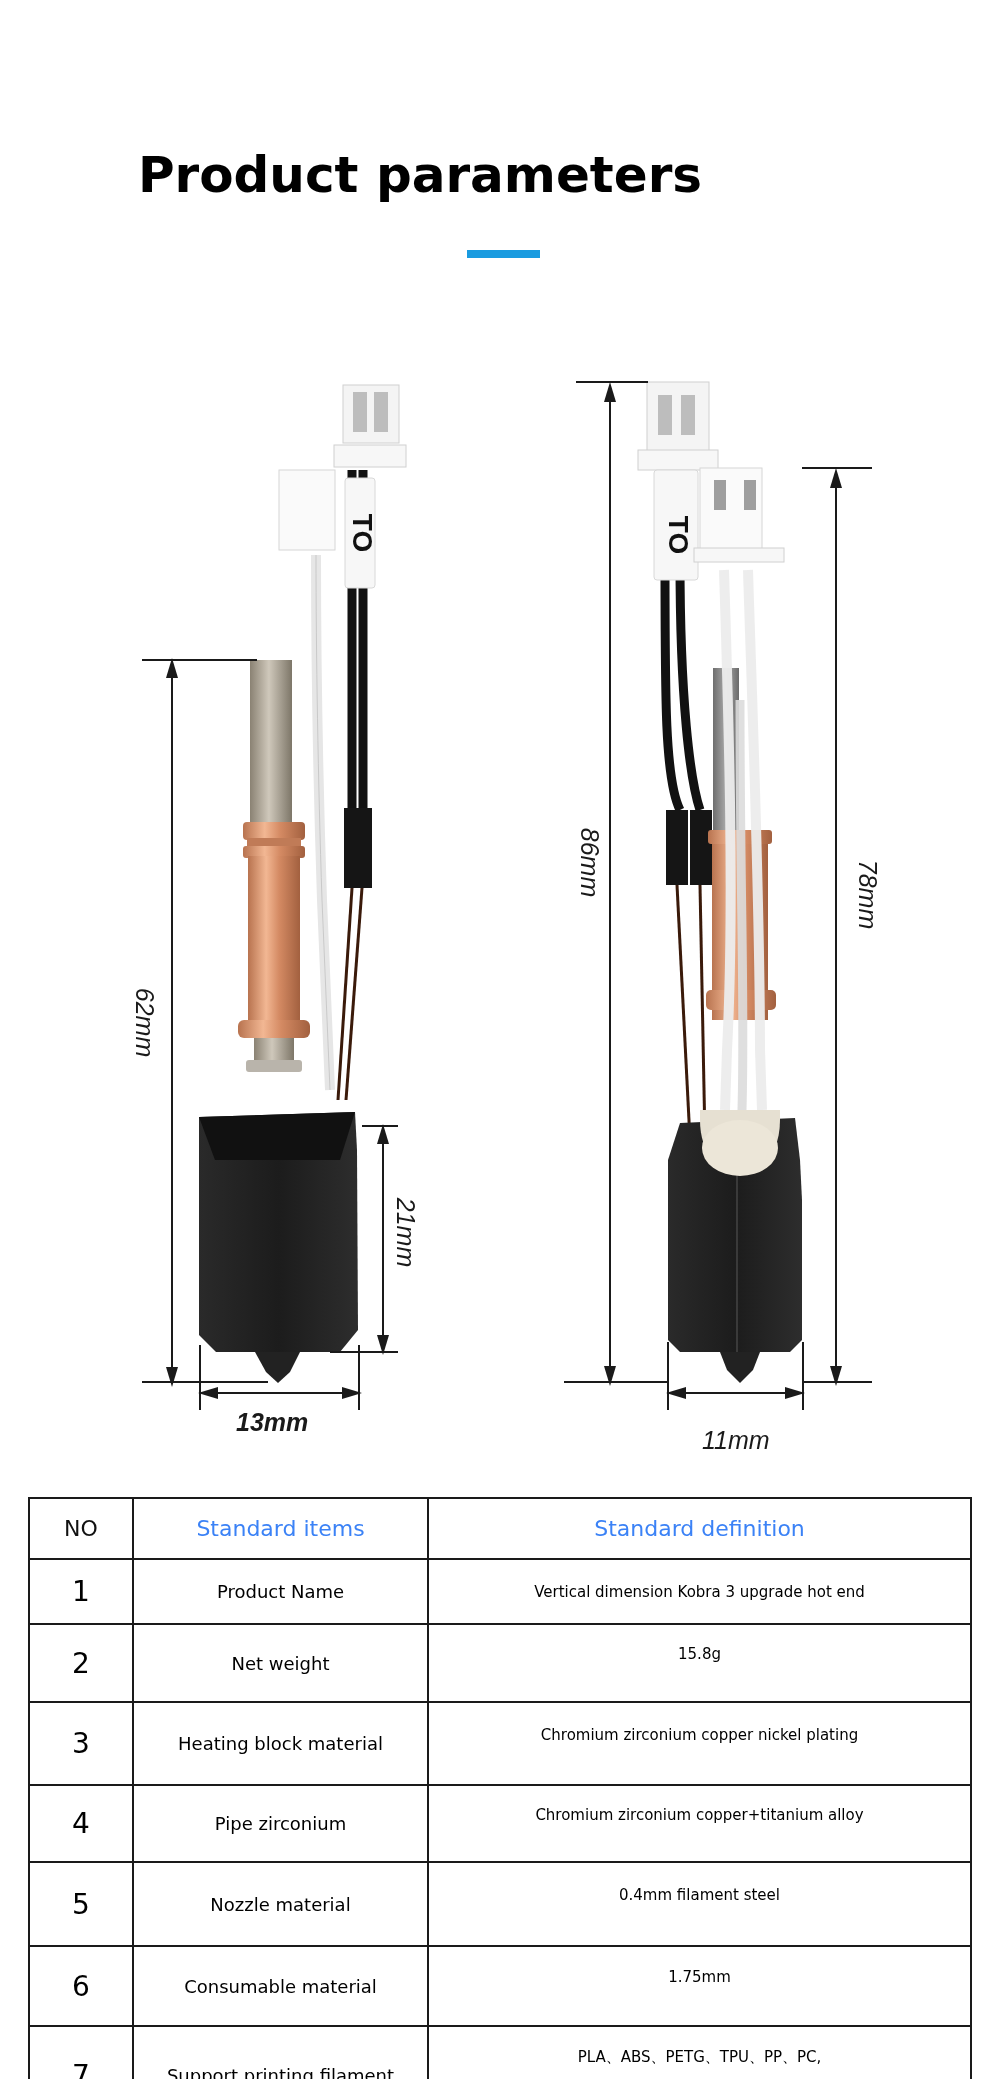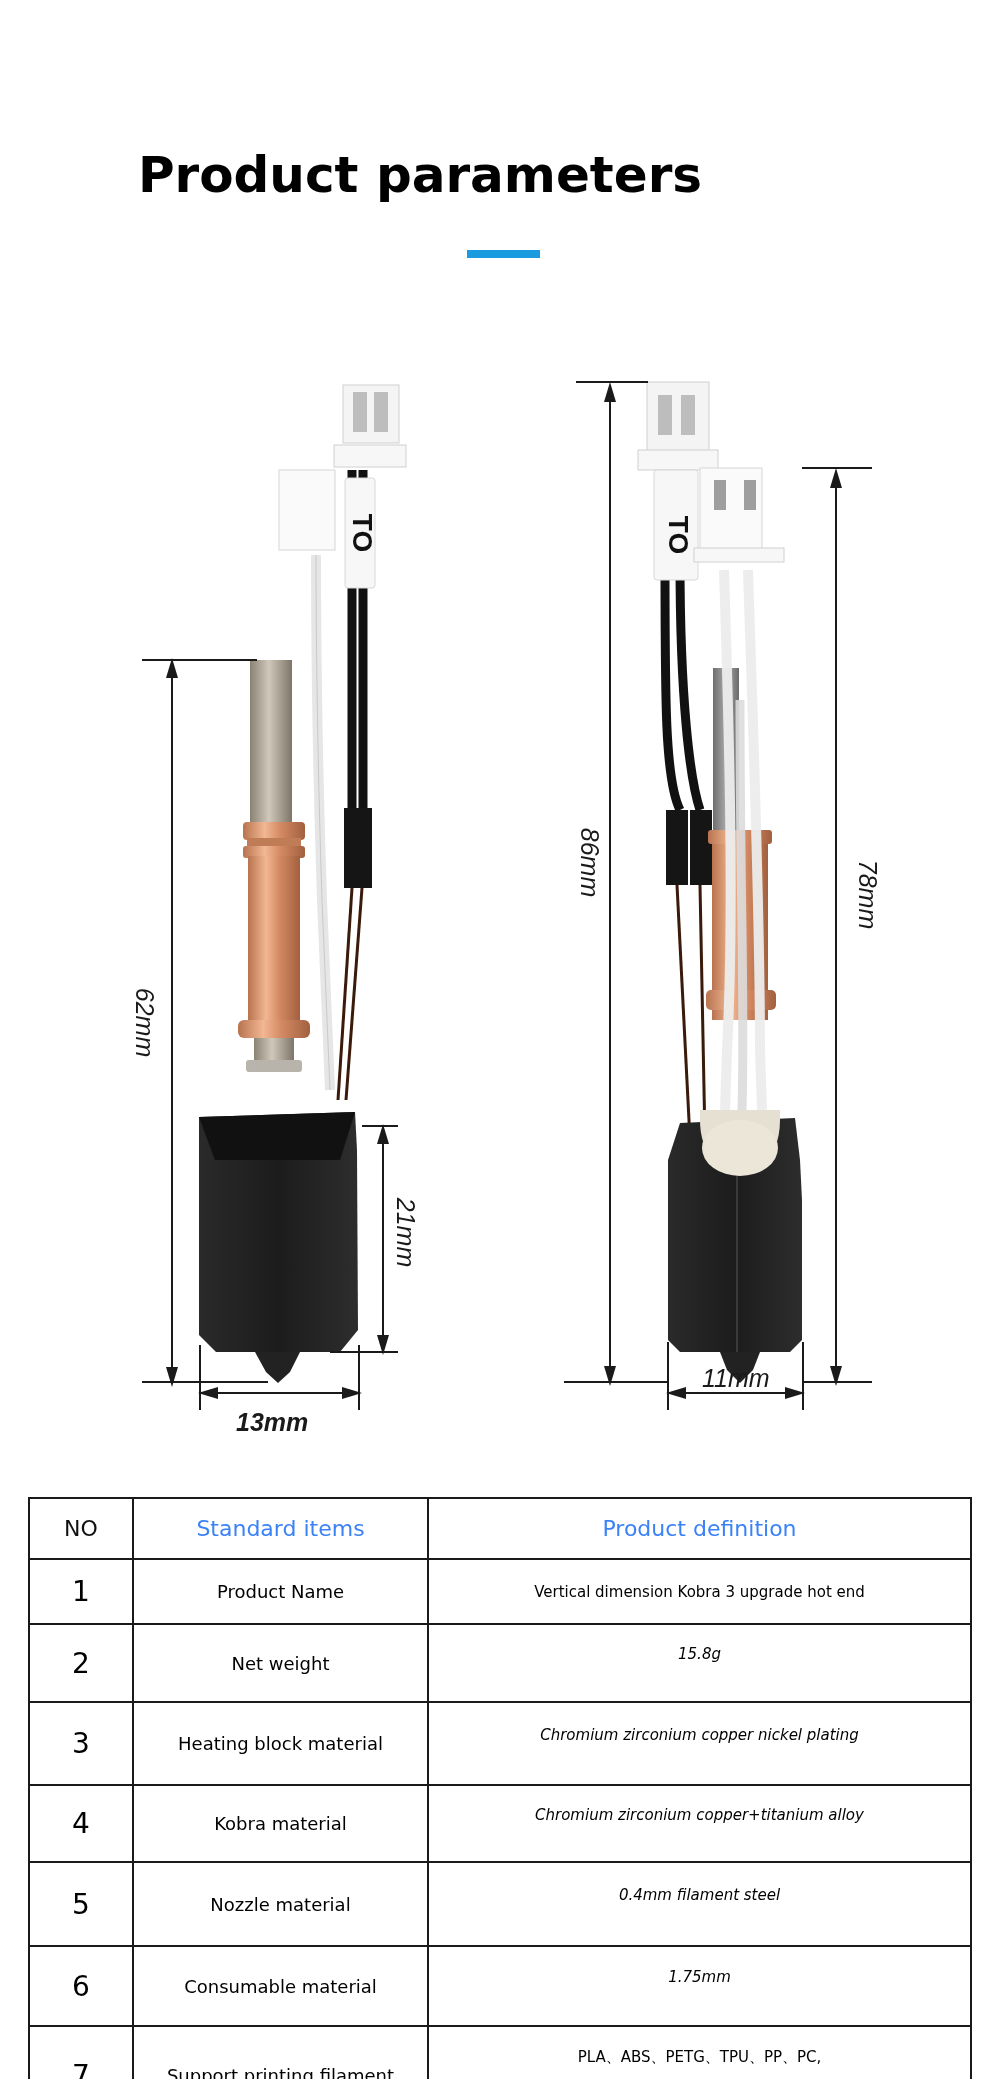--- a/index.html
+++ b/index.html
@@ -12,21 +12,21 @@
   table.params{position:absolute;top:1497px;left:28px;width:944px;border-collapse:collapse;font-family:"DejaVu Sans","Liberation Sans",sans-serif;}
   table.params td, table.params th{border:2.5px solid #1a1a1a;text-align:center;vertical-align:middle;font-weight:normal;padding:0;}
   table.params th{height:59px;font-size:22px;}
   th.no-h{font-size:28px;color:#111;}
   th.blue{color:#3b82f6;}
   td.no{width:102px;font-size:28px;}
   td.item{width:293px;font-size:18px;}
   td.def{font-size:15px;line-height:38px;}
   tr.r1 td{height:63px;} tr.r2 td{height:58px;} tr.r3 td{height:63px;}
   tr.r4 td{height:57px;} tr.r5 td{height:64px;} tr.r6 td{height:60px;} tr.r7 td{height:97px;}
-  .dvalign-top{padding-bottom:18px!important;font-style:italic;}
+  .dvalign-top{padding-bottom:18px!important;}
 </style>
 </head>
 <body>
 
 <div class="title">Product parameters</div>
 <div class="title-underline"></div>
 
 <div class="figure">
   <svg width="1000" height="1480" viewBox="0 0 1000 1480" xmlns="http://www.w3.org/2000/svg">
     <defs>
@@ -157,50 +157,50 @@
   </svg>
 
   
   <div class="dim-label rot90" style="left:110px;top:1008px;">62mm</div>
   <div class="dim-label rot90" style="left:371px;top:1218px;">21mm</div>
   <div class="dim-label" style="left:236px;top:1408px;font-weight:bold;">13mm</div>
 
   
   <div class="dim-label rot90" style="left:555px;top:848px;">86mm</div>
   <div class="dim-label rot90" style="left:833px;top:880px;">78mm</div>
-  <div class="dim-label" style="left:702px;top:1364px;">11mm</div>
+  <div class="dim-label" style="left:702px;top:1426px;">11mm</div>
 </div>
 
 <table class="params">
   <thead>
     <tr>
       <th class="no-h">NO</th>
       <th class="blue">Standard items</th>
-      <th class="blue">Product definition</th>
+      <th class="blue">Standard definition</th>
     </tr>
   </thead>
   <tbody>
     <tr class="r1">
       <td class="no">1</td>
       <td class="item">Product Name</td>
       <td class="def">Vertical dimension Kobra 3 upgrade hot end</td>
     </tr>
     <tr class="r2">
       <td class="no">2</td>
       <td class="item">Net weight</td>
       <td class="def dvalign-top">15.8g</td>
     </tr>
     <tr class="r3">
       <td class="no">3</td>
       <td class="item">Heating block material</td>
       <td class="def dvalign-top">Chromium zirconium copper nickel plating</td>
     </tr>
     <tr class="r4">
       <td class="no">4</td>
-      <td class="item">Kobra material</td>
+      <td class="item">Pipe zirconium</td>
       <td class="def dvalign-top">Chromium zirconium copper+titanium alloy</td>
     </tr>
     <tr class="r5">
       <td class="no">5</td>
       <td class="item">Nozzle material</td>
       <td class="def dvalign-top">0.4mm filament steel</td>
     </tr>
     <tr class="r6">
       <td class="no">6</td>
       <td class="item">Consumable material</td>

